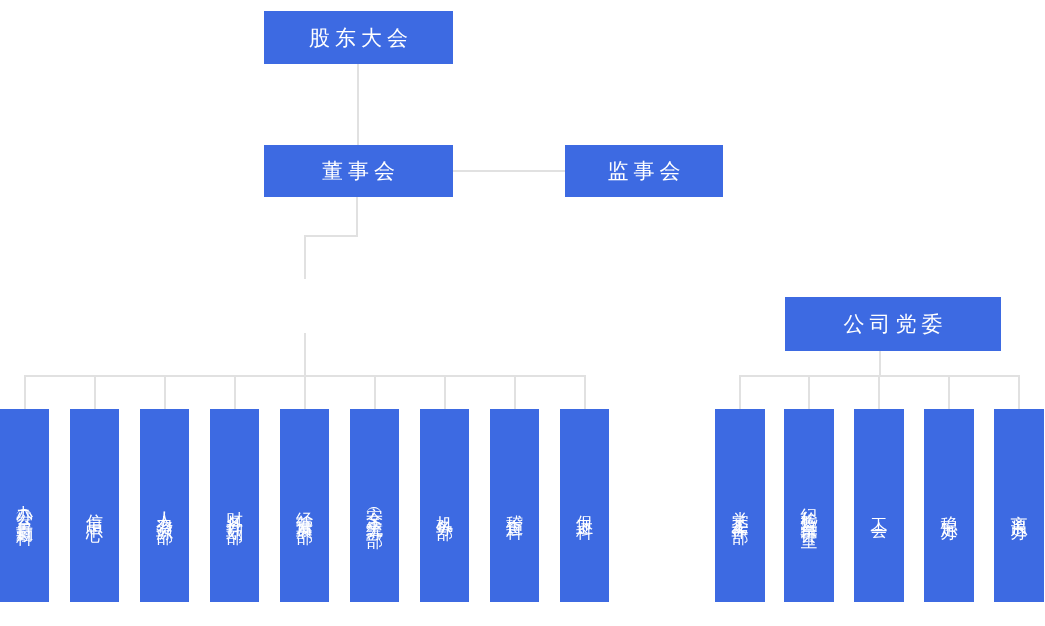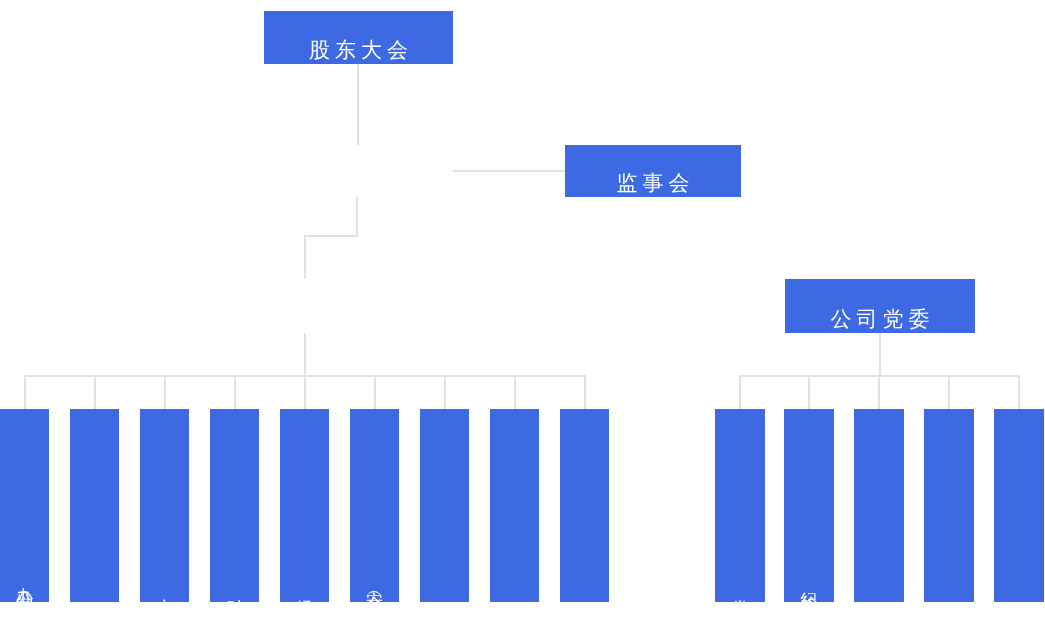--- a/index.html
+++ b/index.html
@@ -10,21 +10,21 @@
     height: 626px;
     background: #ffffff;
     font-family: "Liberation Sans", "DejaVu Sans", sans-serif;
     overflow: hidden;
   }
   .node {
     position: absolute;
     background: #3d6ae2;
     color: #ffffff;
     display: flex;
-    align-items: flex-end;
+    align-items: center;
     justify-content: center;
   }
   .node-h {
     font-size: 21px;
     letter-spacing: 5px;
     font-weight: 400;
   }
   .node-h span { margin-right: -5px; white-space: nowrap; }
   .node-v {
     top: 409px;
@@ -69,24 +69,27 @@
   <div class="line" style="left:739px;top:375px;width:281px;height:2px"></div>
   <div class="line" style="left:739px;top:375px;width:2px;height:34px"></div>
   <div class="line" style="left:808px;top:375px;width:2px;height:34px"></div>
   <div class="line" style="left:878px;top:375px;width:2px;height:34px"></div>
   <div class="line" style="left:948px;top:375px;width:2px;height:34px"></div>
   <div class="line" style="left:1018px;top:375px;width:2px;height:34px"></div>
 
   <div class="node node-h" style="left:264px;top:11px;width:189px;height:53px">
     <span>股东大会</span>
   </div>
-  <div class="node node-h" style="left:565px;top:145px;width:176px;height:52px">
+  <div class="node node-h" style="left:264px;top:145px;width:189px;height:52px">
+    <span>董事会</span>
+  </div>
+  <div class="node node-h" style="left:565px;top:145px;width:158px;height:52px">
     <span>监事会</span>
   </div>
-  <div class="node node-h" style="left:785px;top:279px;width:190px;height:54px">
+  <div class="node node-h" style="left:785px;top:297px;width:216px;height:54px">
     <span>公司党委</span>
   </div>
 
   <div class="node node-v" style="left:0px">
     <span>办公室（后勤科）</span>
   </div>
   <div class="node node-v" style="left:70px">
     <span>信息中心</span>
   </div>
   <div class="node node-v" style="left:140px">

